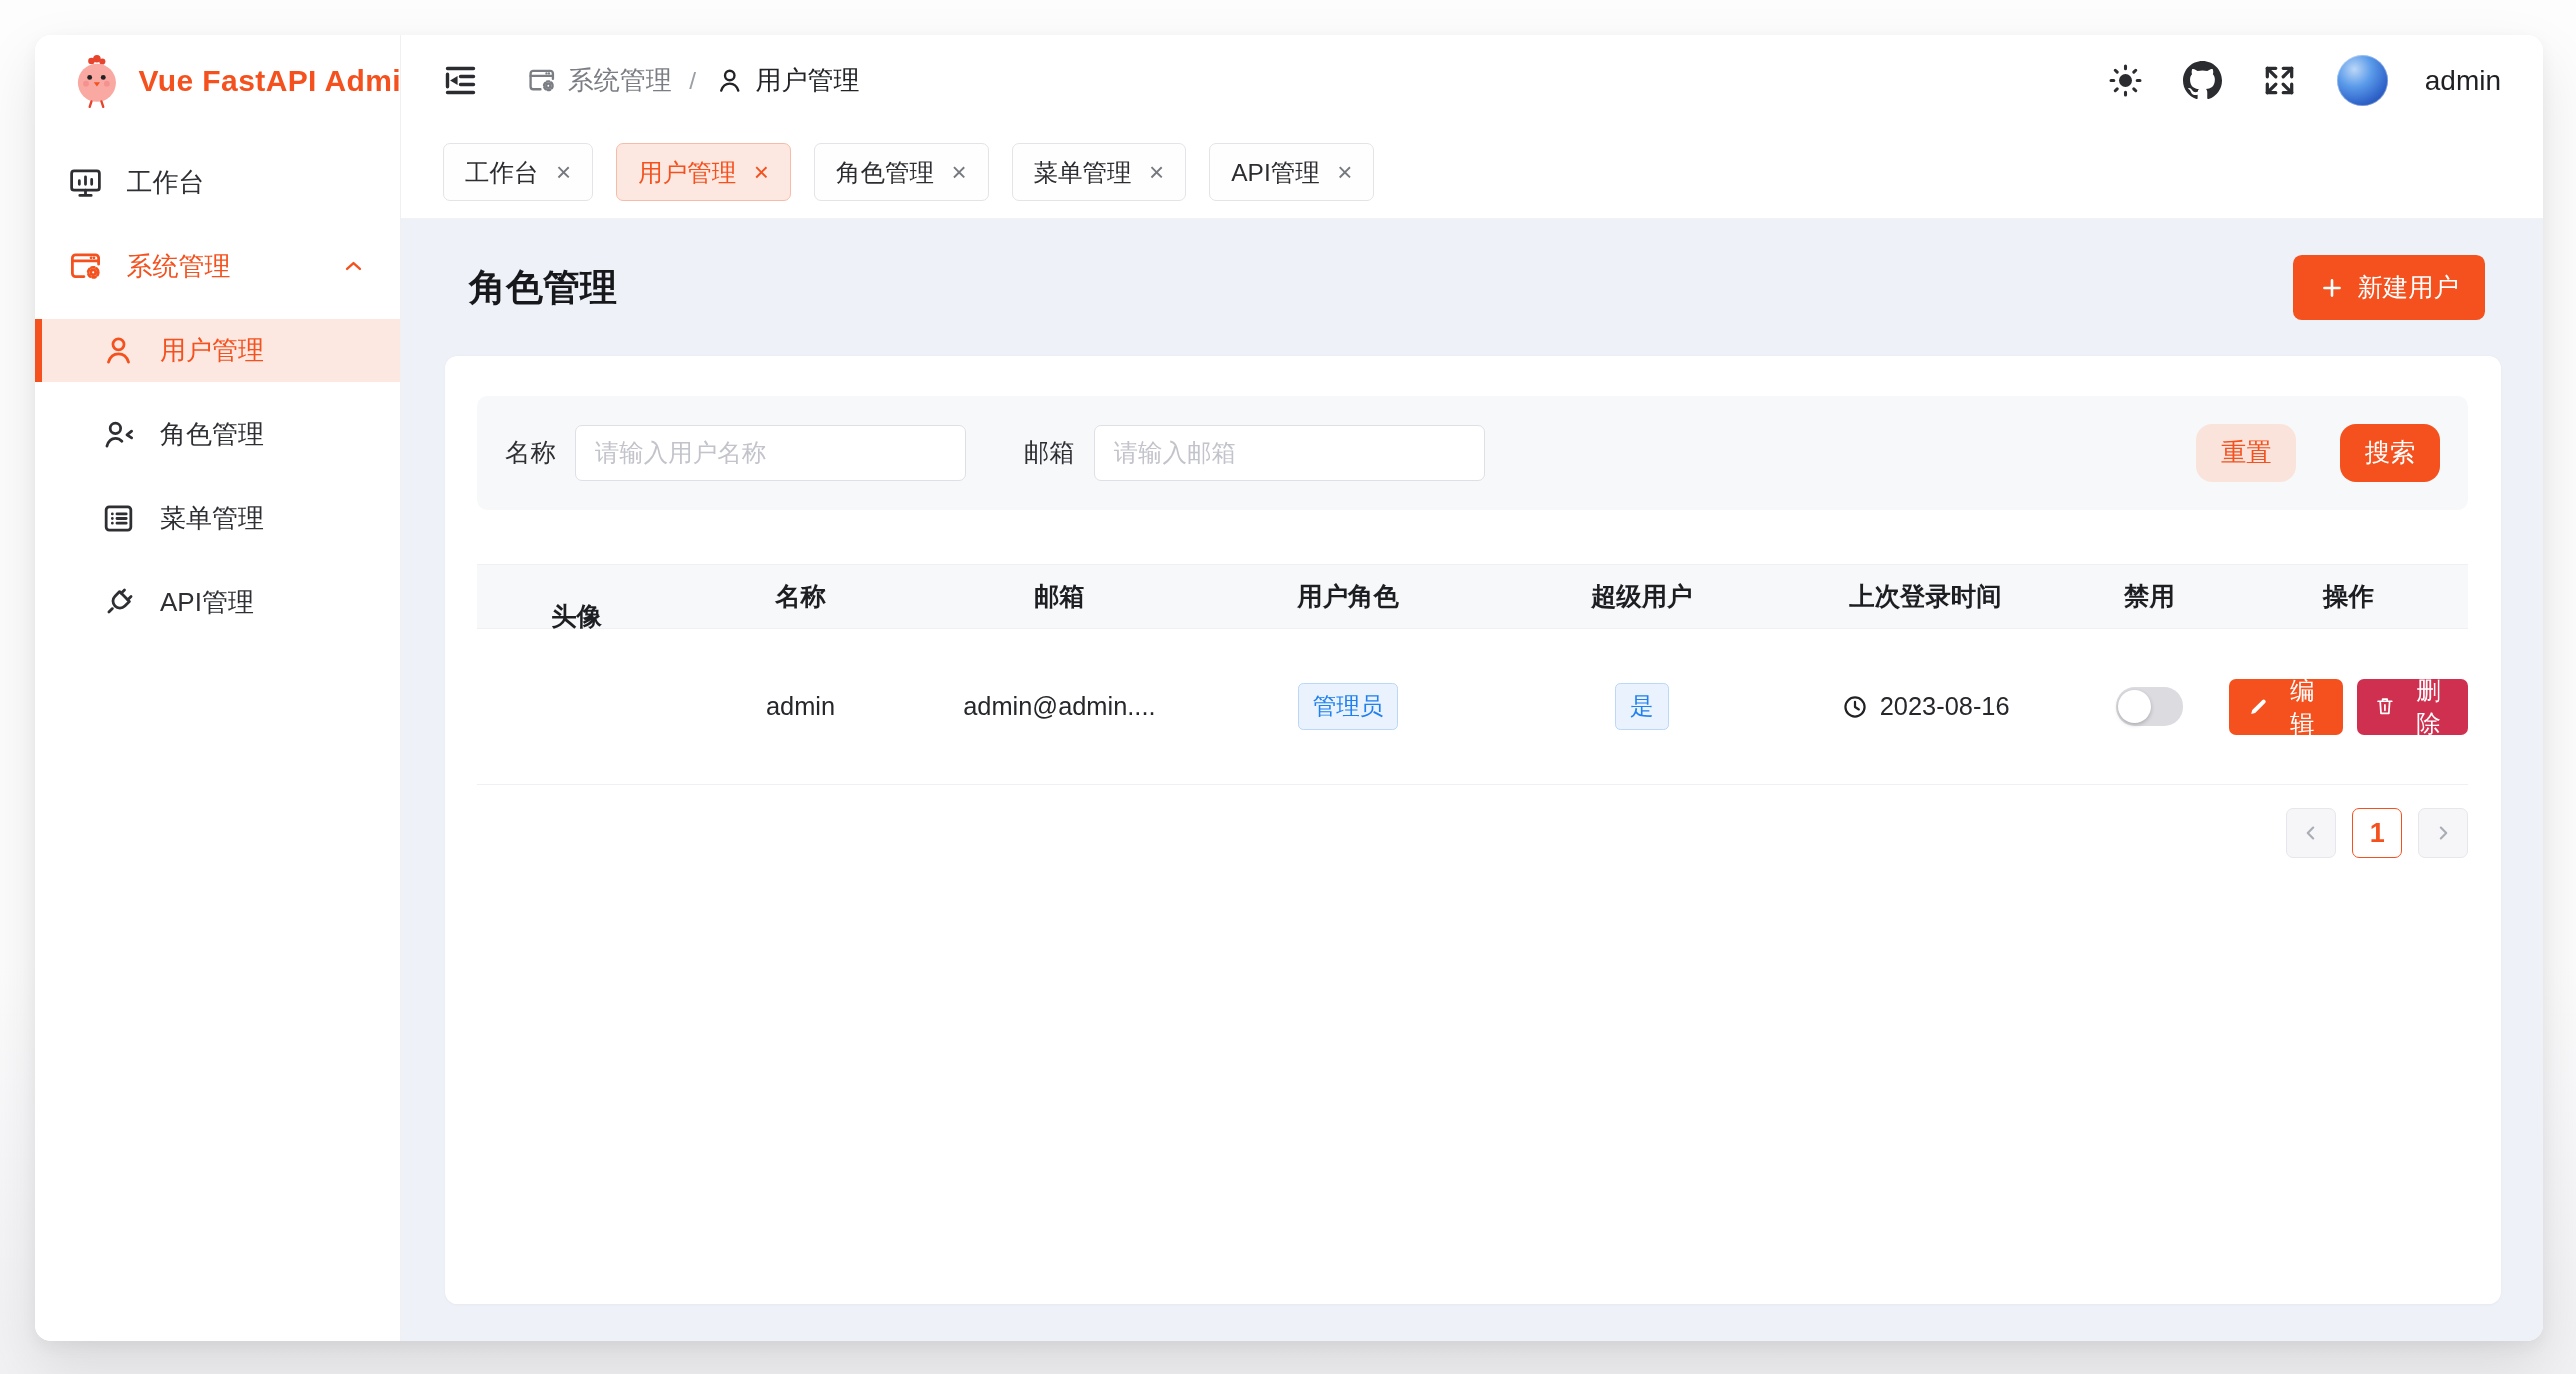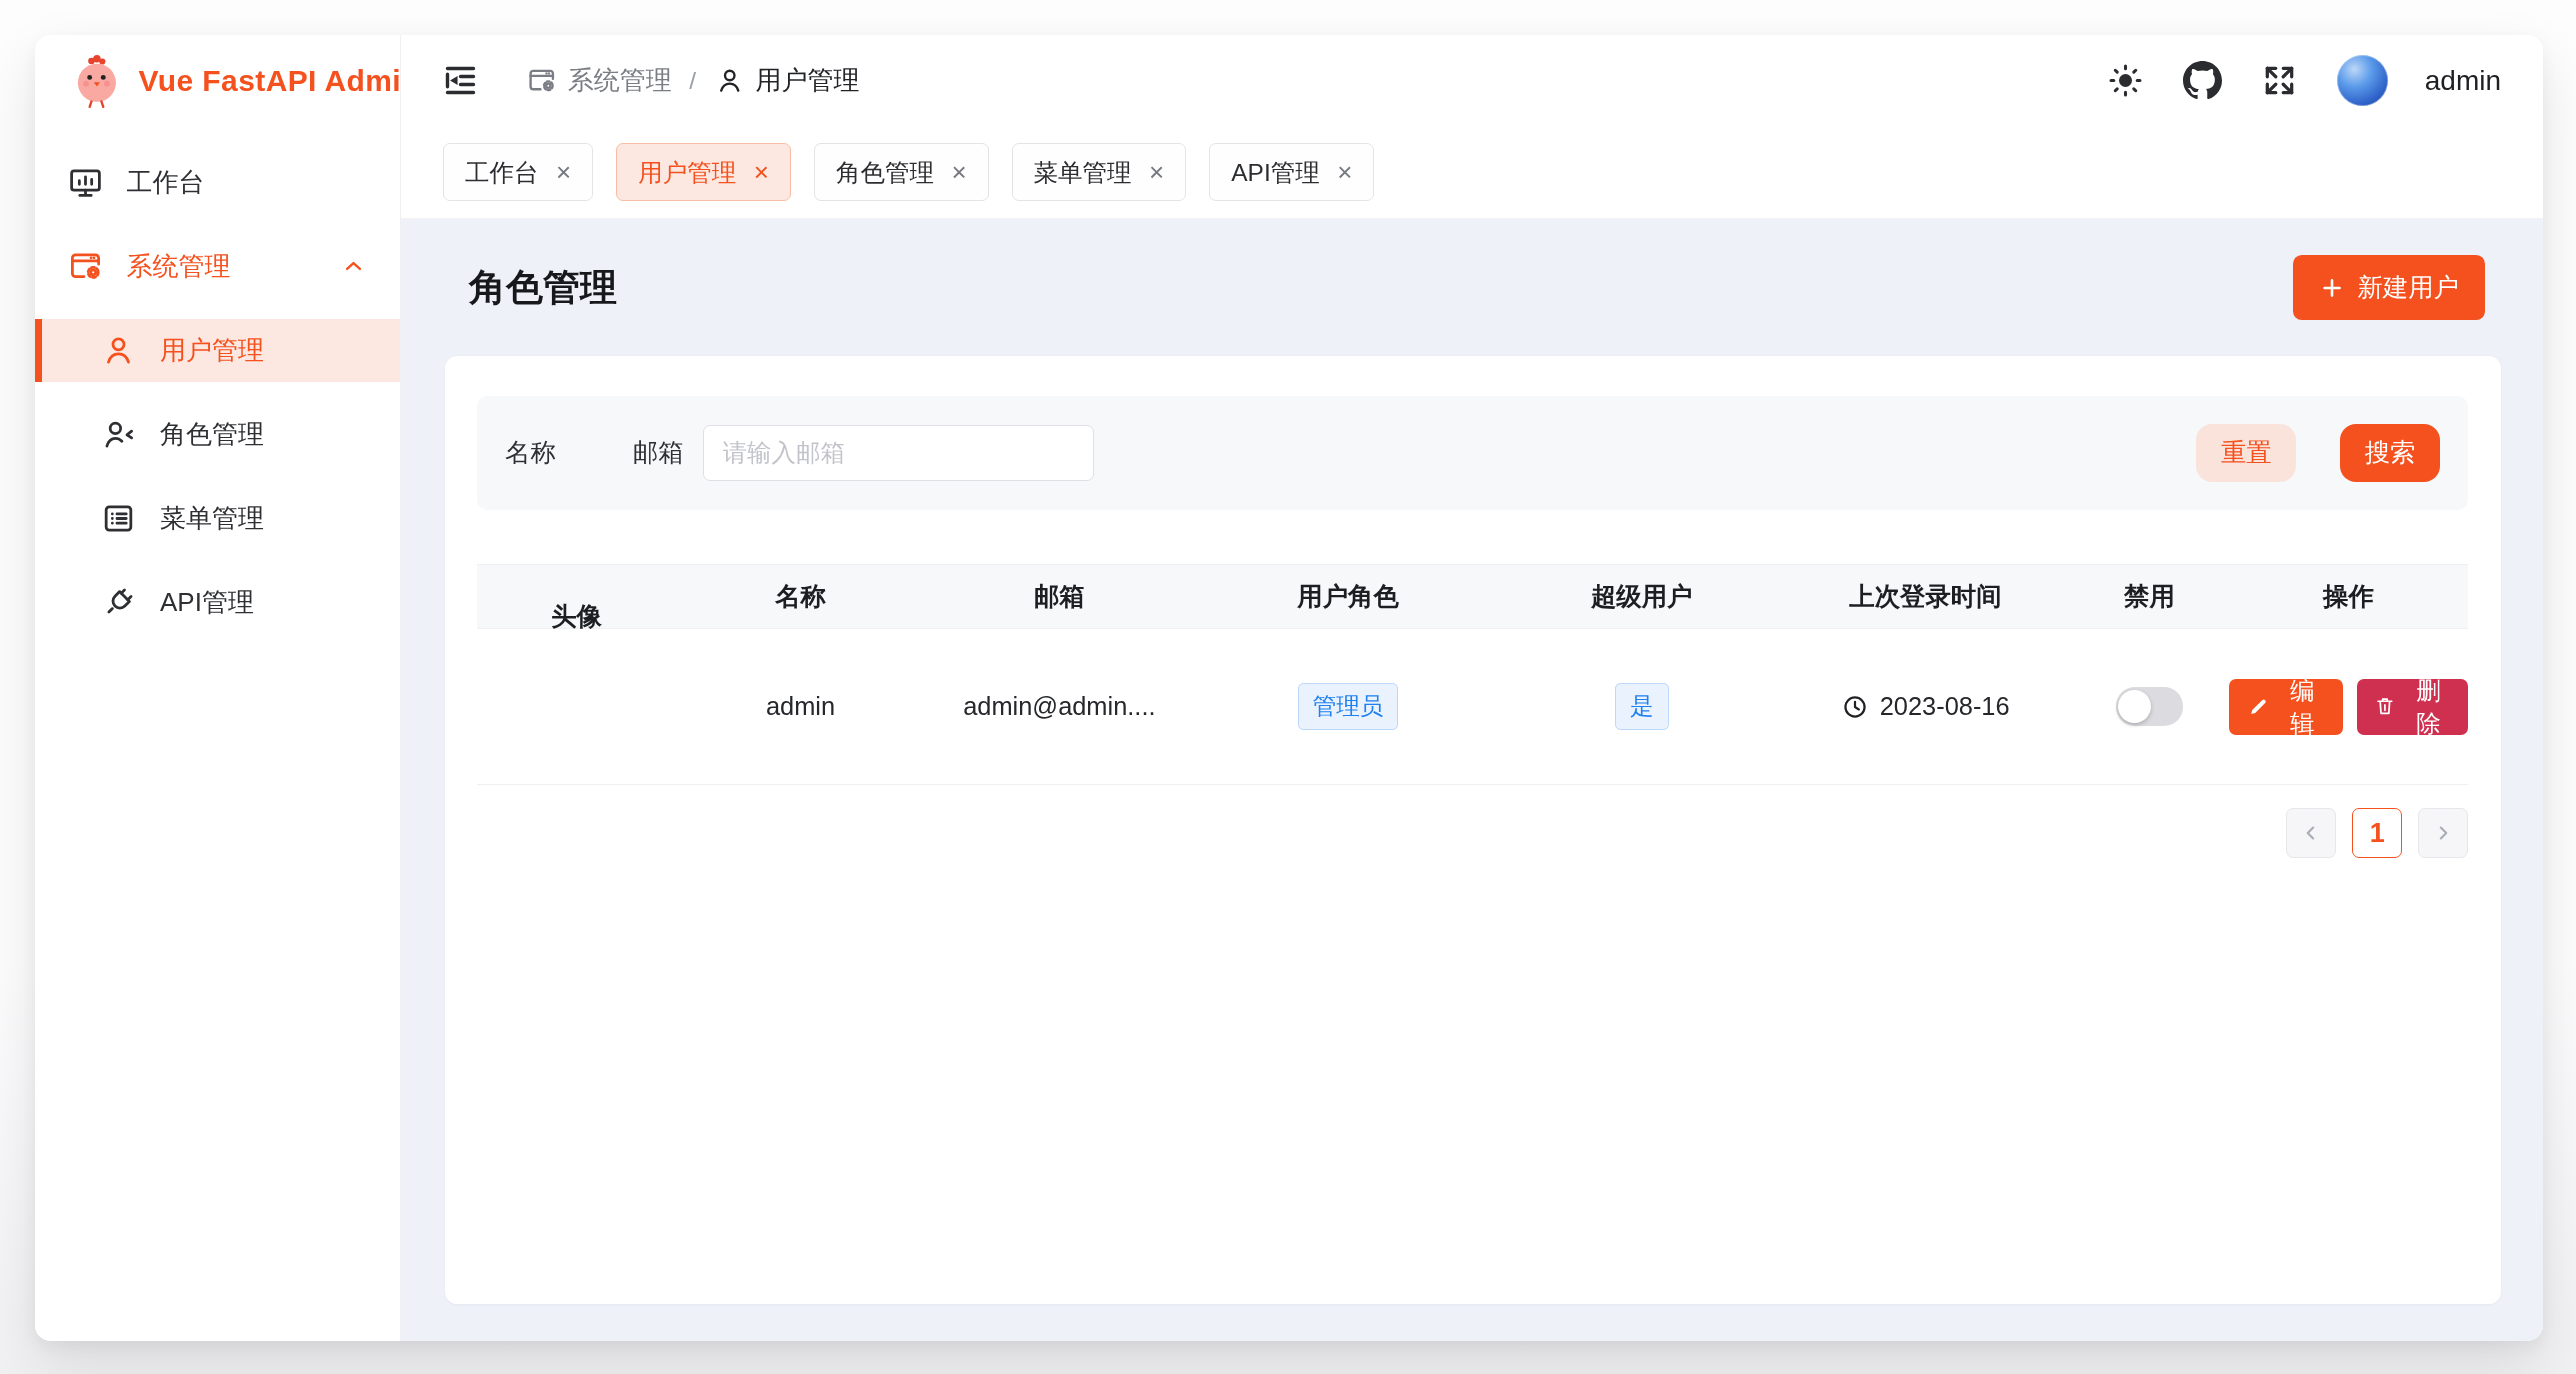--- a/index.html
+++ b/index.html
@@ -273,20 +273,21 @@
           </svg>
           <span>新建用户</span>
         </button>
       </div>
 
       <div class="card">
 
         <div class="search-panel">
           <div class="field">
             <span class="field-label">名称</span>
+            <input class="text-input" type="text" placeholder="请输入用户名称" style="">
           </div>
           <div class="field">
             <span class="field-label">邮箱</span>
             <input class="text-input" type="text" placeholder="请输入邮箱" style="">
           </div>
           <button class="btn btn-reset">重置</button>
           <button class="btn btn-search">搜索</button>
         </div>
 
         <div class="table">

